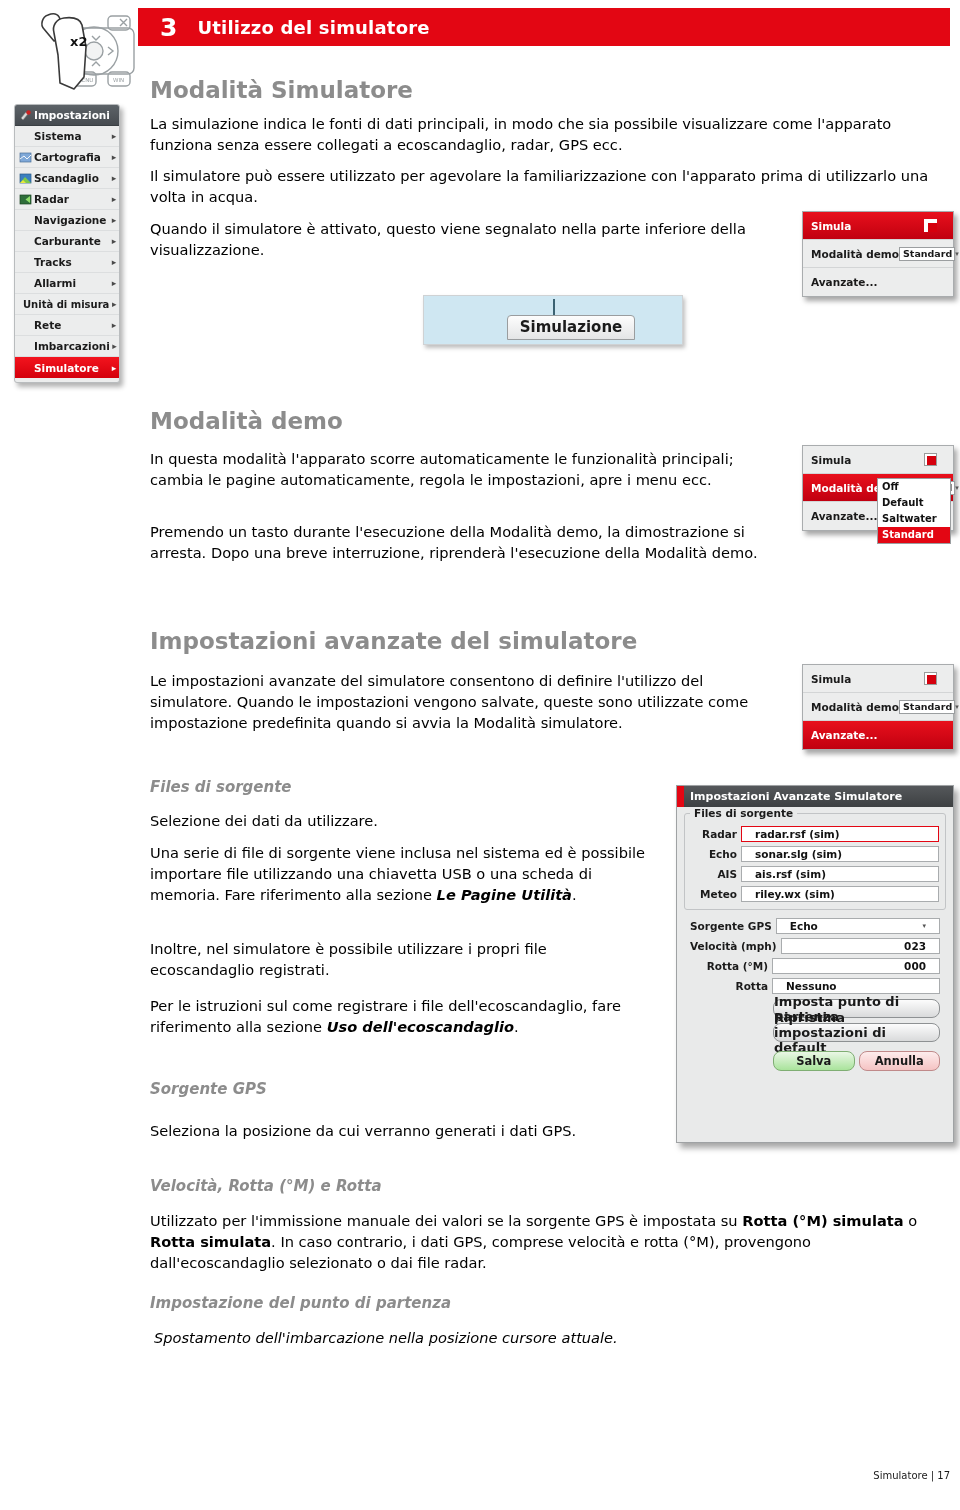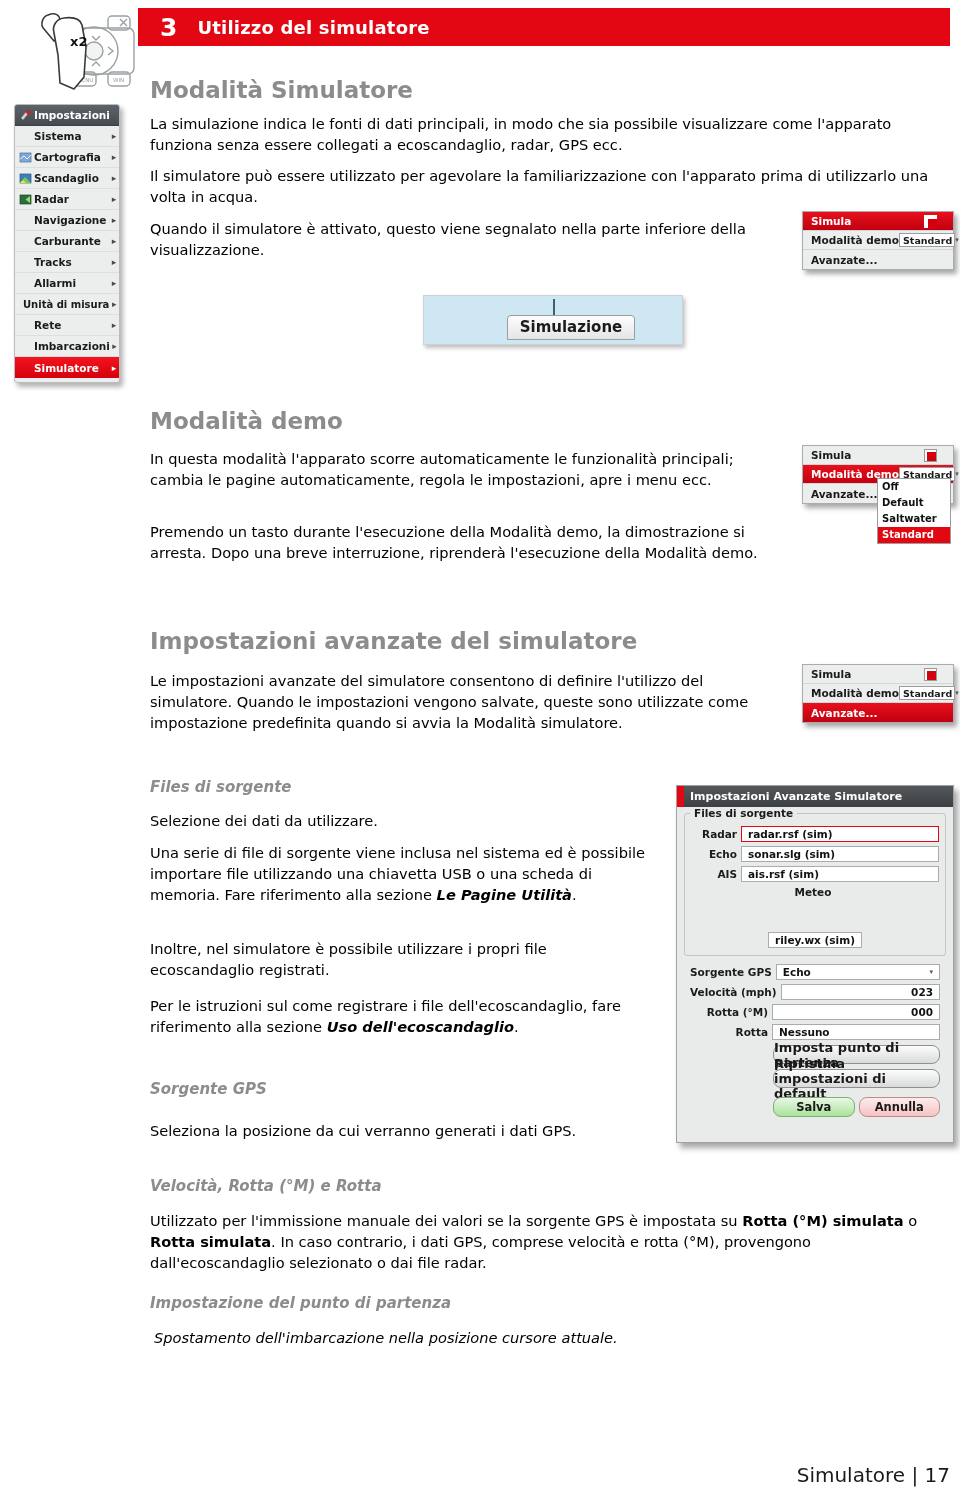--- a/index.html
+++ b/index.html
@@ -89,21 +89,21 @@
     position:absolute;
     background:#e9eaea;
     border:1px solid #a9acae;
     box-shadow:3px 4px 5px rgba(0,0,0,0.35);
     font-size:10.5px;
     font-weight:700;
     color:#1a1a1a;
     width:152px;
   }
   .simrow {
-    height:19px; display:flex; align-items:center;
+    height:28px; display:flex; align-items:center;
     padding:0 16px 0 8px;
     border-bottom:1px solid #d3d5d6;
     background:#eceded;
     position:relative;
   }
   .simrow:last-child { border-bottom:none; }
   .simrow.red {
     background:linear-gradient(#e8101c,#c10010);
     color:#fff;
   }
@@ -177,21 +177,21 @@
     background:#e9eaea; padding:0 4px; font-size:10.5px; font-weight:700; color:#1a1a1a;
   }
   .frow { display:flex; align-items:center; margin-bottom:4px; }
   .frow .flabel {
     font-size:10.5px; font-weight:700; color:#1a1a1a; text-align:right;
     flex:0 0 46px; margin-right:4px; white-space:nowrap;
   }
   .frow .finput {
     flex:1 1 auto; background:#fff; border:1px solid #a9acae; height:16px;
     font-size:10.5px; font-weight:600; color:#111;
-    display:flex; align-items:center; padding:0 6px;
+    display:flex; align-items:center; padding:0 13px;
   }
   .frow .finput.focus { border:1px solid #e30613; }
   .frow .finput.rightval { justify-content:flex-end; }
   .frow .finput .car { margin-left:auto; font-size:7px; color:#555; }
   .frow.wide .flabel { flex:0 0 78px; }
   .pbtn {
     margin:5px 16px 0 8px; height:19px;
     background:linear-gradient(#fcfcfc,#d9dadb);
     border:1px solid #8e9193; border-radius:8px;
     font-size:13px; font-weight:700; color:#1a1a1a;
@@ -202,22 +202,22 @@
     flex:1 1 0; height:20px; border-radius:8px;
     border:1px solid #8e9193;
     font-size:11.5px; font-weight:700; color:#1a1a1a;
     display:flex; align-items:center; justify-content:center;
   }
   .btnrow .save { background:linear-gradient(#eaf7e6,#a9e39b); border-color:#7fae73; }
   .btnrow .cancel { background:linear-gradient(#fdecec,#f5c3c3); border-color:#c08a8a; }
 
   
   .footer {
-    position:absolute; right:10px; bottom:23px;
-    font-size:20px; color:#1a1a1a;
+    position:absolute; right:10px; bottom:29px;
+    font-size:10px; color:#1a1a1a;
   }
 </style>
 </head>
 <body>
 
 <div class="header-bar">
   <span class="header-num">3</span>
   <span class="header-title">Utilizzo del simulatore</span>
 </div>
 
@@ -467,21 +467,21 @@
       <span class="finput focus">radar.rsf (sim)</span>
     </div>
     <div class="frow">
       <span class="flabel">Echo</span>
       <span class="finput">sonar.slg (sim)</span>
     </div>
     <div class="frow">
       <span class="flabel">AIS</span>
       <span class="finput">ais.rsf (sim)</span>
     </div>
-    <div class="frow" style="margin-bottom:0;flex-direction:column;">
+    <div class="frow" style="margin-bottom:0;">
       <span class="flabel">Meteo</span>
       <span class="finput">riley.wx (sim)</span>
     </div>
   </div>
 
   <div style="margin:8px 13px 0 13px;">
     <div class="frow wide">
       <span class="flabel">Sorgente GPS</span>
       <span class="finput">
         <span>Echo</span>

